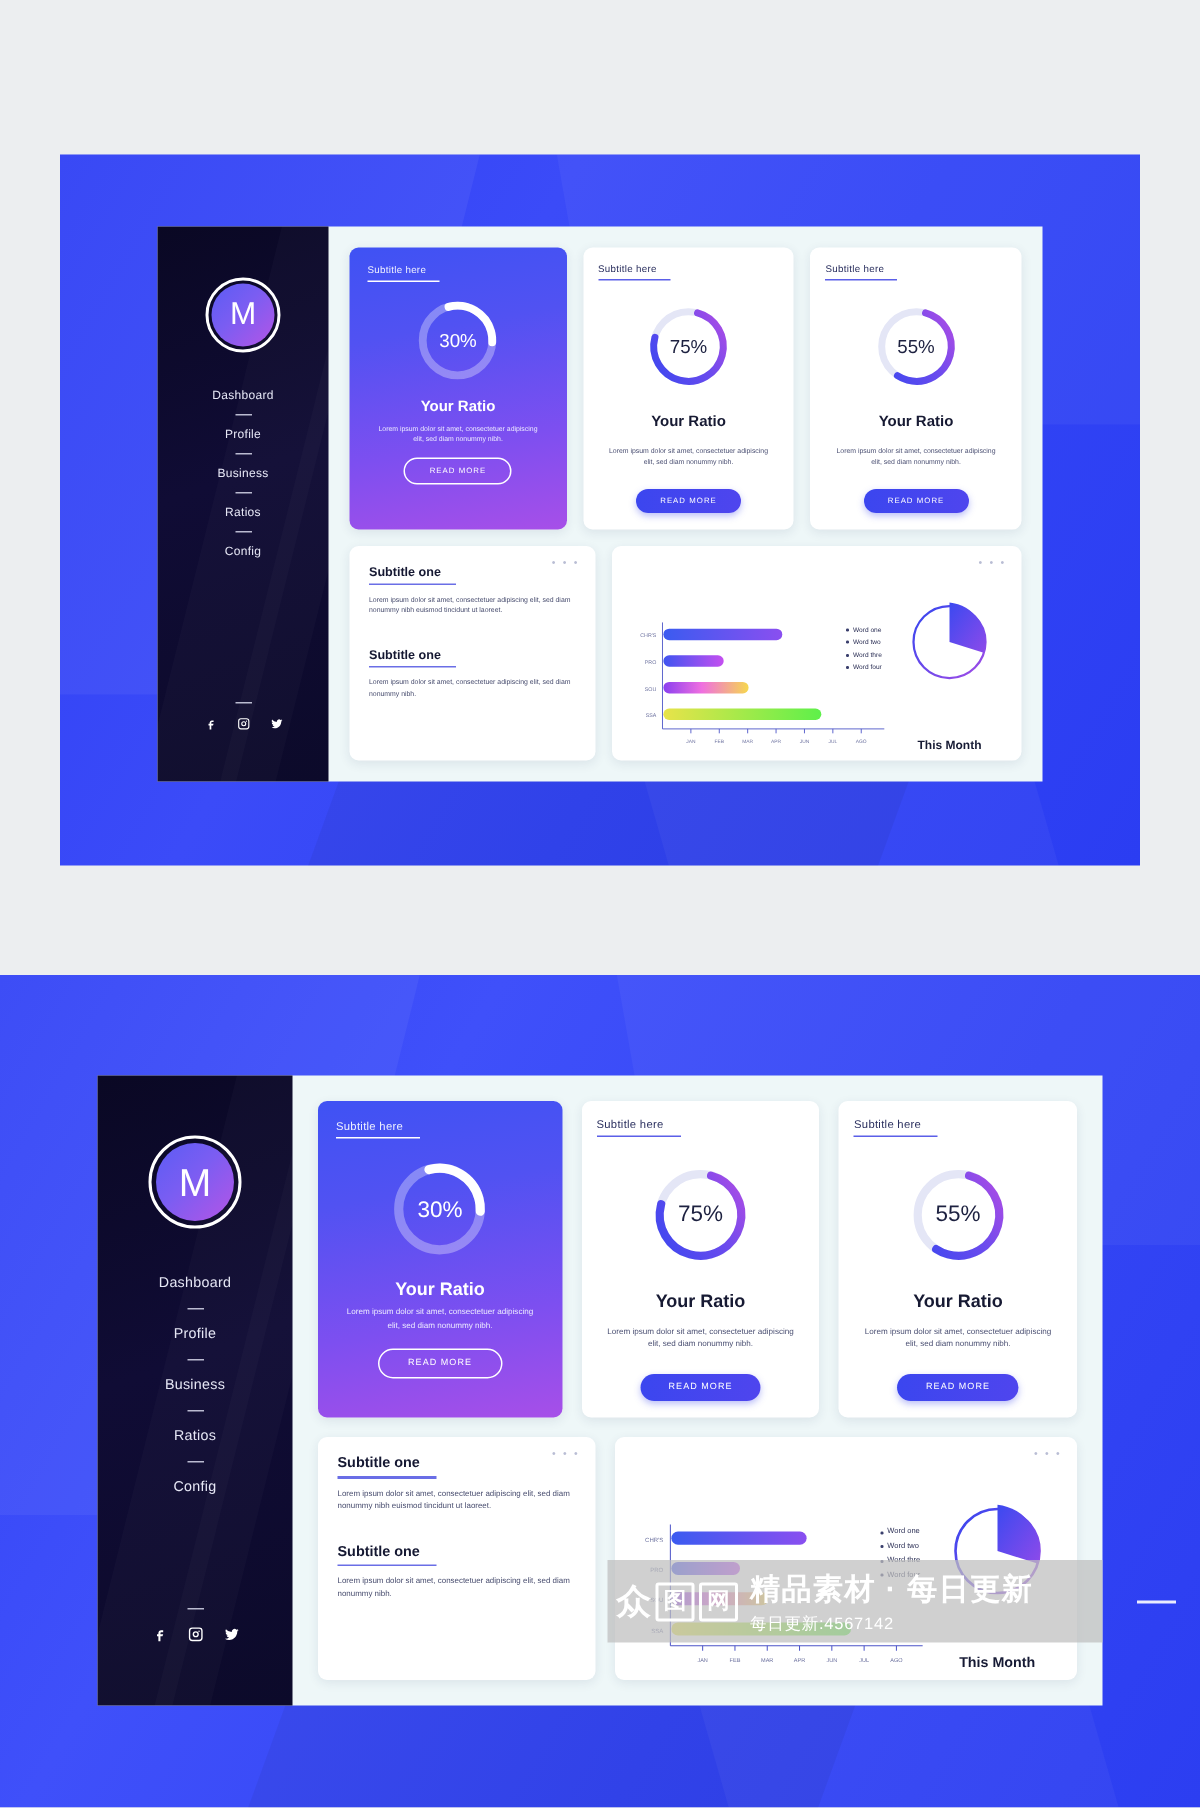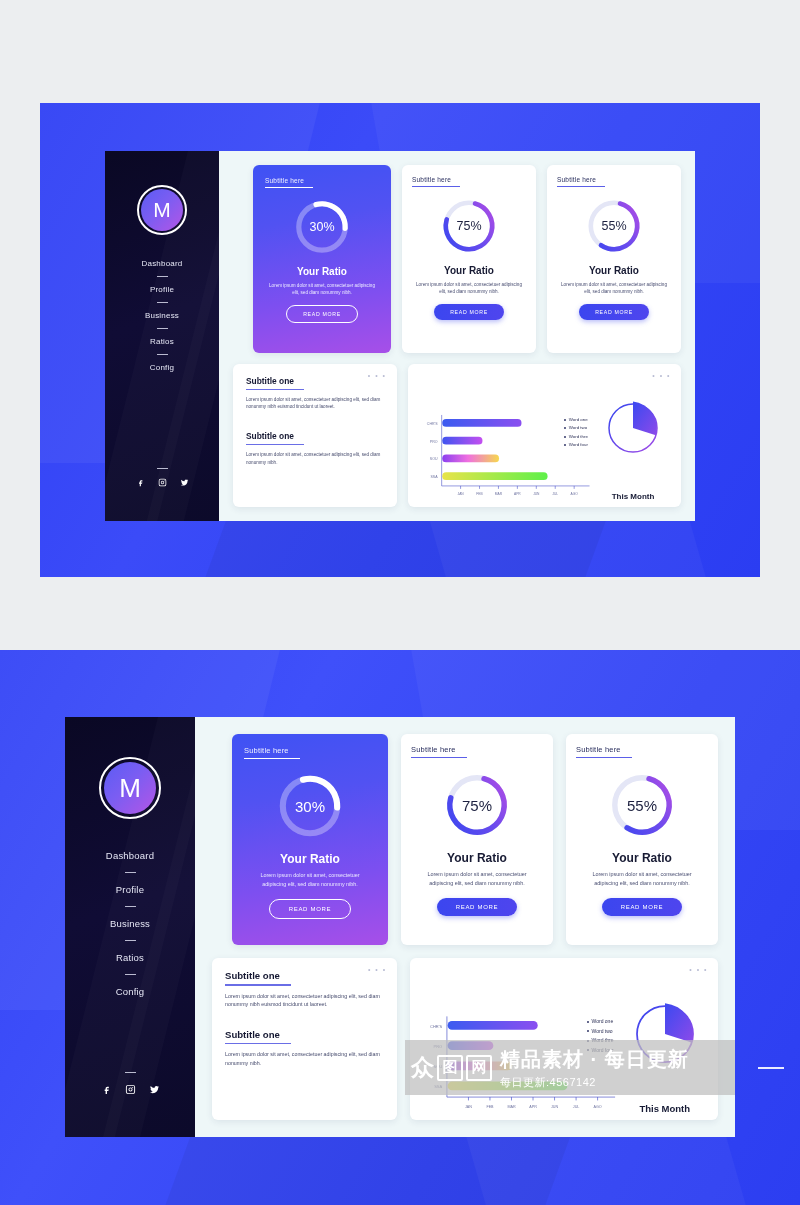--- a/index.html
+++ b/index.html
@@ -79,31 +79,31 @@
   .dash.bot .soc-icon { width:11px; height:11px; }
   .social-wrap { margin-top:auto; display:flex; flex-direction:column; align-items:center; z-index:2; }
   .dash.top .social-wrap { margin-bottom:16px; }
   .dash.bot .social-wrap { margin-bottom:20px; }
 
   
   .content { flex:1; padding: 14px; display:flex; flex-direction:column; gap:11px; }
   .dash.bot .content { padding: 17px; gap: 13px; }
   .row { display:flex; gap: 11px; }
   .dash.bot .row { gap: 13px; }
-  .row.r1 { flex: 1.02; margin-left: 20px; }
+  .row.r1 { flex: 1.02; }
   .row.r2 { flex: 0.78; }
 
   .card { border-radius: 6px; position: relative; overflow: hidden;
           box-shadow: 0 2px 7px rgba(30,40,90,0.09); align-items: flex-end; }
   .card.purple {
     flex: 1;
     background: linear-gradient(170deg,#3f52f4 0%, #5152f2 30%, #7d4ff0 68%, #a74fe8 100%);
     padding: 12px 12px; display:flex; flex-direction:column; align-items:center;
   }
-  .card.white { flex: 1; background:#fff; padding: 11px 10px; display:flex; flex-direction:column; align-items:center; }
+  .card.white { flex: 1; background:#fff; padding: 11px 10px; display:flex; flex-direction:column; align-items:center;justify-content:space-between; }
 
   .sub-head { align-self:flex-start; width:100%; }
   .sub-label { font-size: 6.5px; letter-spacing:.2px; }
   .dash.bot .sub-label { font-size: 7.5px; }
   .card.purple .sub-label { color:#eef0ff; }
   .card.white .sub-label { color:#2a2f5e; }
   .sub-rule { height:1.2px; width: 48px; margin-top: 3px; }
   .dash.bot .sub-rule { width: 56px; }
   .card.purple .sub-rule { background:#fff; }
   .card.white .sub-rule { background:#5b5fe8; }

